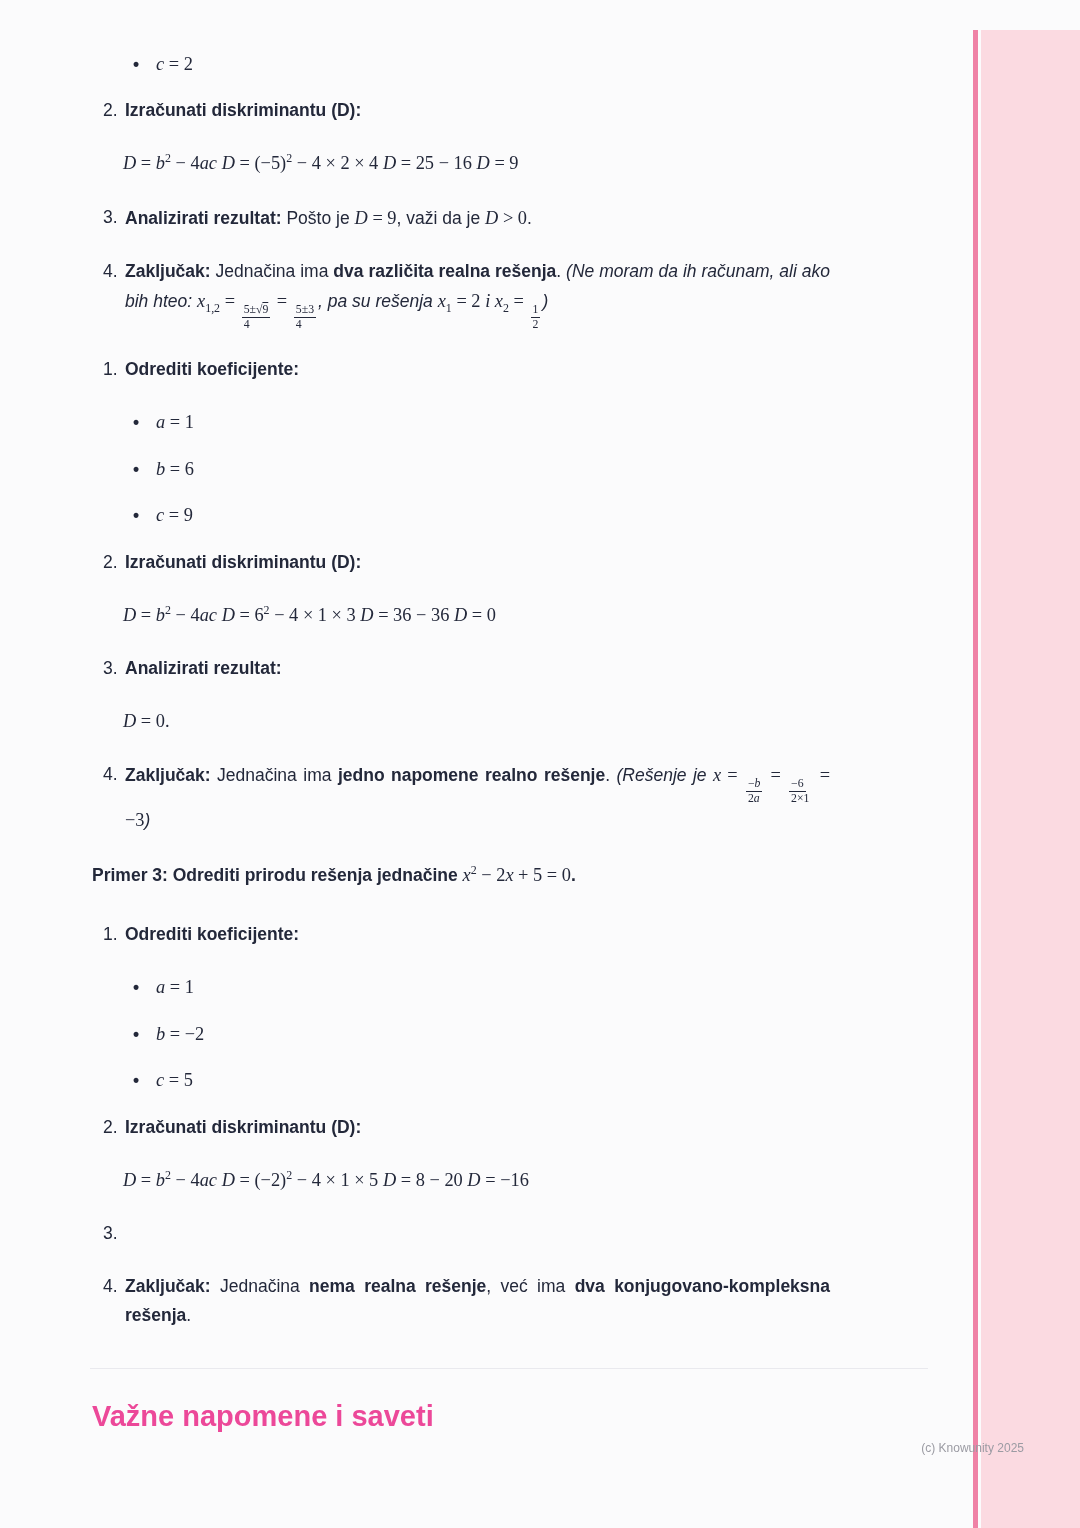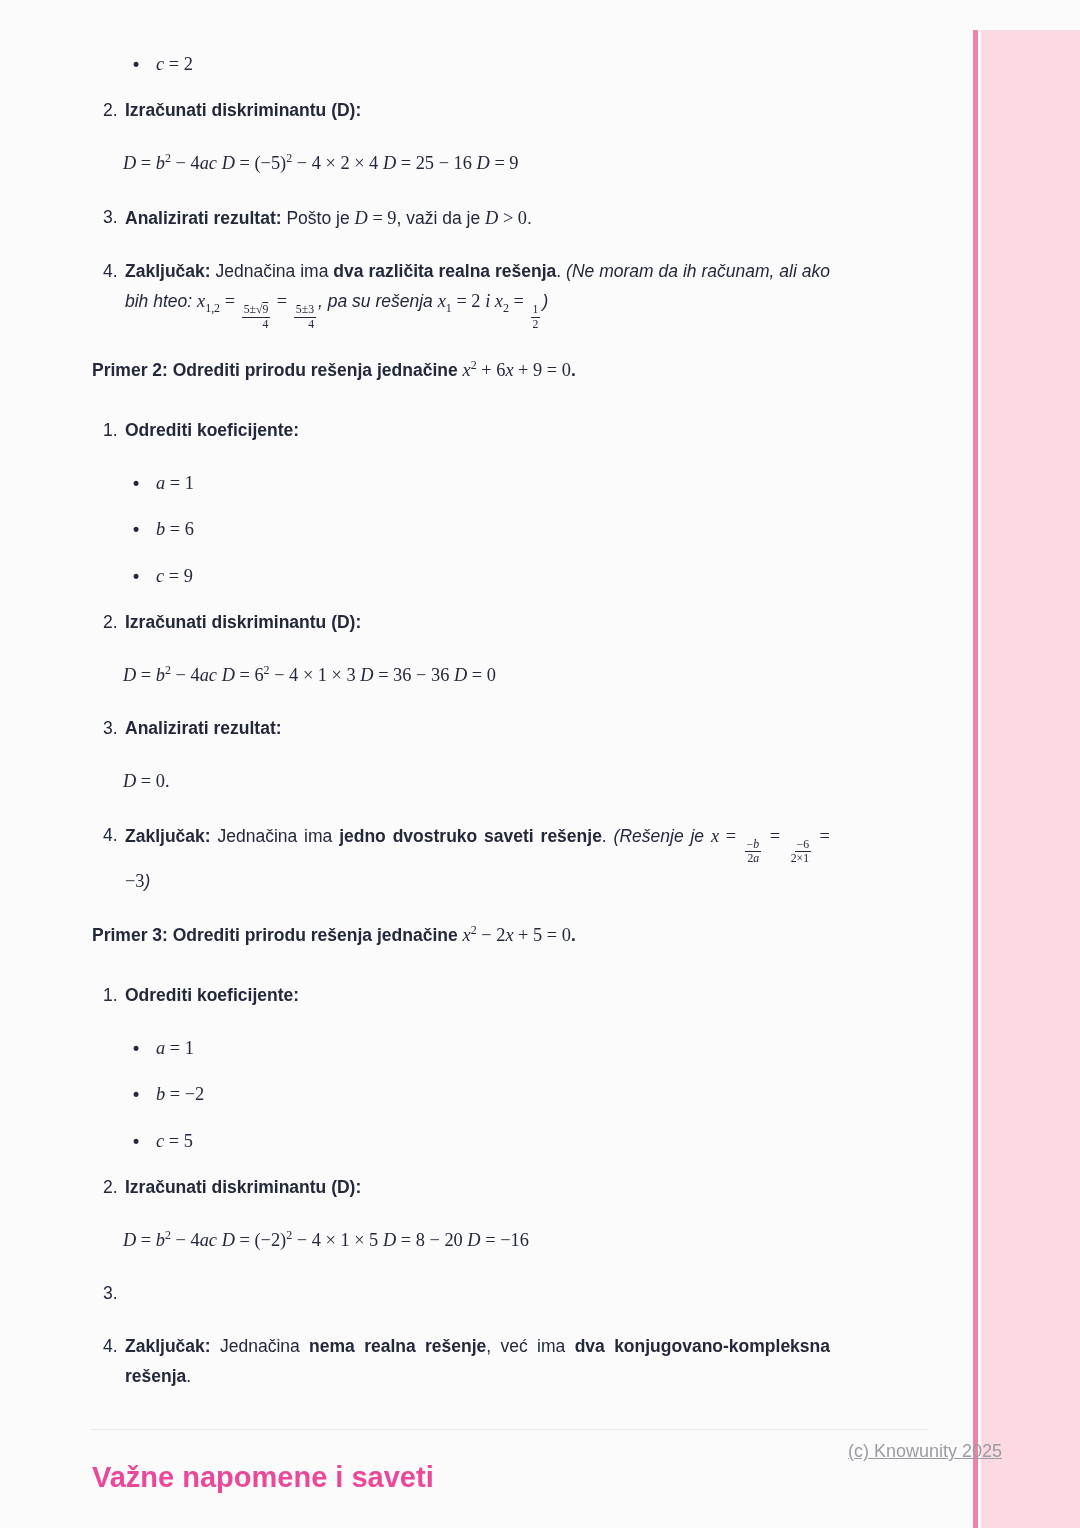--- a/index.html
+++ b/index.html
@@ -23,35 +23,35 @@
   .accent-band{position:absolute;top:30px;right:0;width:99px;height:calc(100% - 30px);background:var(--accent_band);z-index:1;}
   .accent-line{position:absolute;top:30px;right:102px;width:5px;height:calc(100% - 30px);background:var(--accent_line);z-index:1;}
   .content{position:relative;z-index:2;padding:50px 150px 0 90px;}
 
   .b{font-weight:700;}
   .i{font-style:italic;}
   .math{font-family:"Liberation Serif","DejaVu Serif",serif;font-size:1.05em;}
   .math .mi{font-style:italic;}
   .math sup{font-size:0.65em;line-height:0;}
   .math sub{font-size:0.65em;line-height:0;}
-  .frac{display:inline-flex;flex-direction:column;align-items:flex-end;vertical-align:-0.5em;font-size:0.64em;line-height:1.15;margin:0 2px;}
+  .frac{display:inline-flex;flex-direction:column;align-items:flex-start;vertical-align:-0.5em;font-size:0.64em;line-height:1.15;margin:0 2px;}
   .fnum{border-bottom:1px solid currentColor;padding:0 2px;}
   .fden{padding:0 2px;}
   .ovl{text-decoration:overline;}
 
   .bullet-row{display:flex;gap:13px;margin:0 0 17px 43px;line-height:1.6;}
   .bullet-marker{width:10px;flex:none;font-weight:700;}
   .num-row{display:flex;margin:0 0 24px 13px;line-height:1.66;}
   .num{width:22px;flex:none;}
   .ncontent{flex:1 1 auto;max-width:705px;text-align:justify;}
   .math-line{margin:0 0 24px 33px;line-height:1.6;}
   .primer{margin:10px 0 30px 2px;line-height:1.66;}
   .divider{border:none;border-top:1px solid var(--divider);width:838px;margin:38px 0 30px 0;}
   .heading{font-size:29px;font-weight:700;color:var(--heading);margin:0 0 0 2px;line-height:1.2;}
-  .footer{position:absolute;top:1441px;right:78px;z-index:3;color:var(--muted);font-size:18px;text-decoration:underline;}
+  .footer{position:absolute;top:1441px;right:56px;z-index:3;color:var(--muted);font-size:12px;}
 </style>
 </head>
 <body>
 
 <div class="page">
   <div class="accent-band"></div>
   <div class="accent-line"></div>
   <div class="content" id="content">
       <div class="bullet-row">
         <span class="bullet-marker">•</span>
@@ -72,21 +72,20 @@
               <span class="fnum"><span>5±</span><span>√</span><span class="ovl">9</span></span>
               <span class="fden"><span>4</span></span>
             </span><span> = </span><span class="frac">
               <span class="fnum"><span>5±3</span></span>
               <span class="fden"><span>4</span></span>
             </span></span><span class="i">, pa su rešenja </span><span class="math"><span class="mi">x</span><sub>1</sub><span> = 2 </span><span class="mi">i</span><span> </span><span class="mi">x</span><sub>2</sub><span> = </span><span class="frac">
               <span class="fnum"><span>1</span></span>
               <span class="fden"><span>2</span></span>
             </span></span><span class="i">)</span></div>
       </div>
-      <div class="primer"><span class="b">Primer 2: Odrediti prirodu rešenja jednačine </span><span class="math"><span class="mi">x</span><sup>2</sup><span> + 6</span><span class="mi">x</span><span> + 9 = 0</span></span><span class="b">.</span></div>
       <div class="num-row">
         <span class="num">1.</span>
         <div class="ncontent"><span class="b">Odrediti koeficijente:</span></div>
       </div>
       <div class="bullet-row">
         <span class="bullet-marker">•</span>
         <span class="math"><span class="mi">a</span><span> = 1</span></span>
       </div>
       <div class="bullet-row">
         <span class="bullet-marker">•</span>
@@ -101,21 +100,21 @@
         <div class="ncontent"><span class="b">Izračunati diskriminantu (D):</span></div>
       </div>
       <div class="math-line math"><span class="mi">D</span><span> = </span><span class="mi">b</span><sup>2</sup><span> − 4</span><span class="mi">ac</span><span> </span><span class="mi">D</span><span> = 6</span><sup>2</sup><span> − 4 × 1 × 3 </span><span class="mi">D</span><span> = 36 − 36 </span><span class="mi">D</span><span> = 0</span></div>
       <div class="num-row">
         <span class="num">3.</span>
         <div class="ncontent"><span class="b">Analizirati rezultat:</span></div>
       </div>
       <div class="math-line math"><span class="mi">D</span><span> = 0.</span></div>
       <div class="num-row">
         <span class="num">4.</span>
-        <div class="ncontent"><span class="b">Zaključak:</span><span> Jednačina ima </span><span class="b">jedno dvostruko saveti rešenje</span><span>. </span><span class="i">(Rešenje je </span><span class="math"><span class="mi">x</span><span> = </span><span class="frac">
+        <div class="ncontent"><span class="b">Zaključak:</span><span> Jednačina ima </span><span class="b">jedno napomene realno rešenje</span><span>. </span><span class="i">(Rešenje je </span><span class="math"><span class="mi">x</span><span> = </span><span class="frac">
               <span class="fnum"><span>−</span><span class="mi">b</span></span>
               <span class="fden"><span>2</span><span class="mi">a</span></span>
             </span><span> = </span><span class="frac">
               <span class="fnum"><span>−6</span></span>
               <span class="fden"><span>2×1</span></span>
             </span><span> = −3</span></span><span class="i">)</span></div>
       </div>
       <div class="primer"><span class="b">Primer 3: Odrediti prirodu rešenja jednačine </span><span class="math"><span class="mi">x</span><sup>2</sup><span> − 2</span><span class="mi">x</span><span> + 5 = 0</span></span><span class="b">.</span></div>
       <div class="num-row">
         <span class="num">1.</span>

